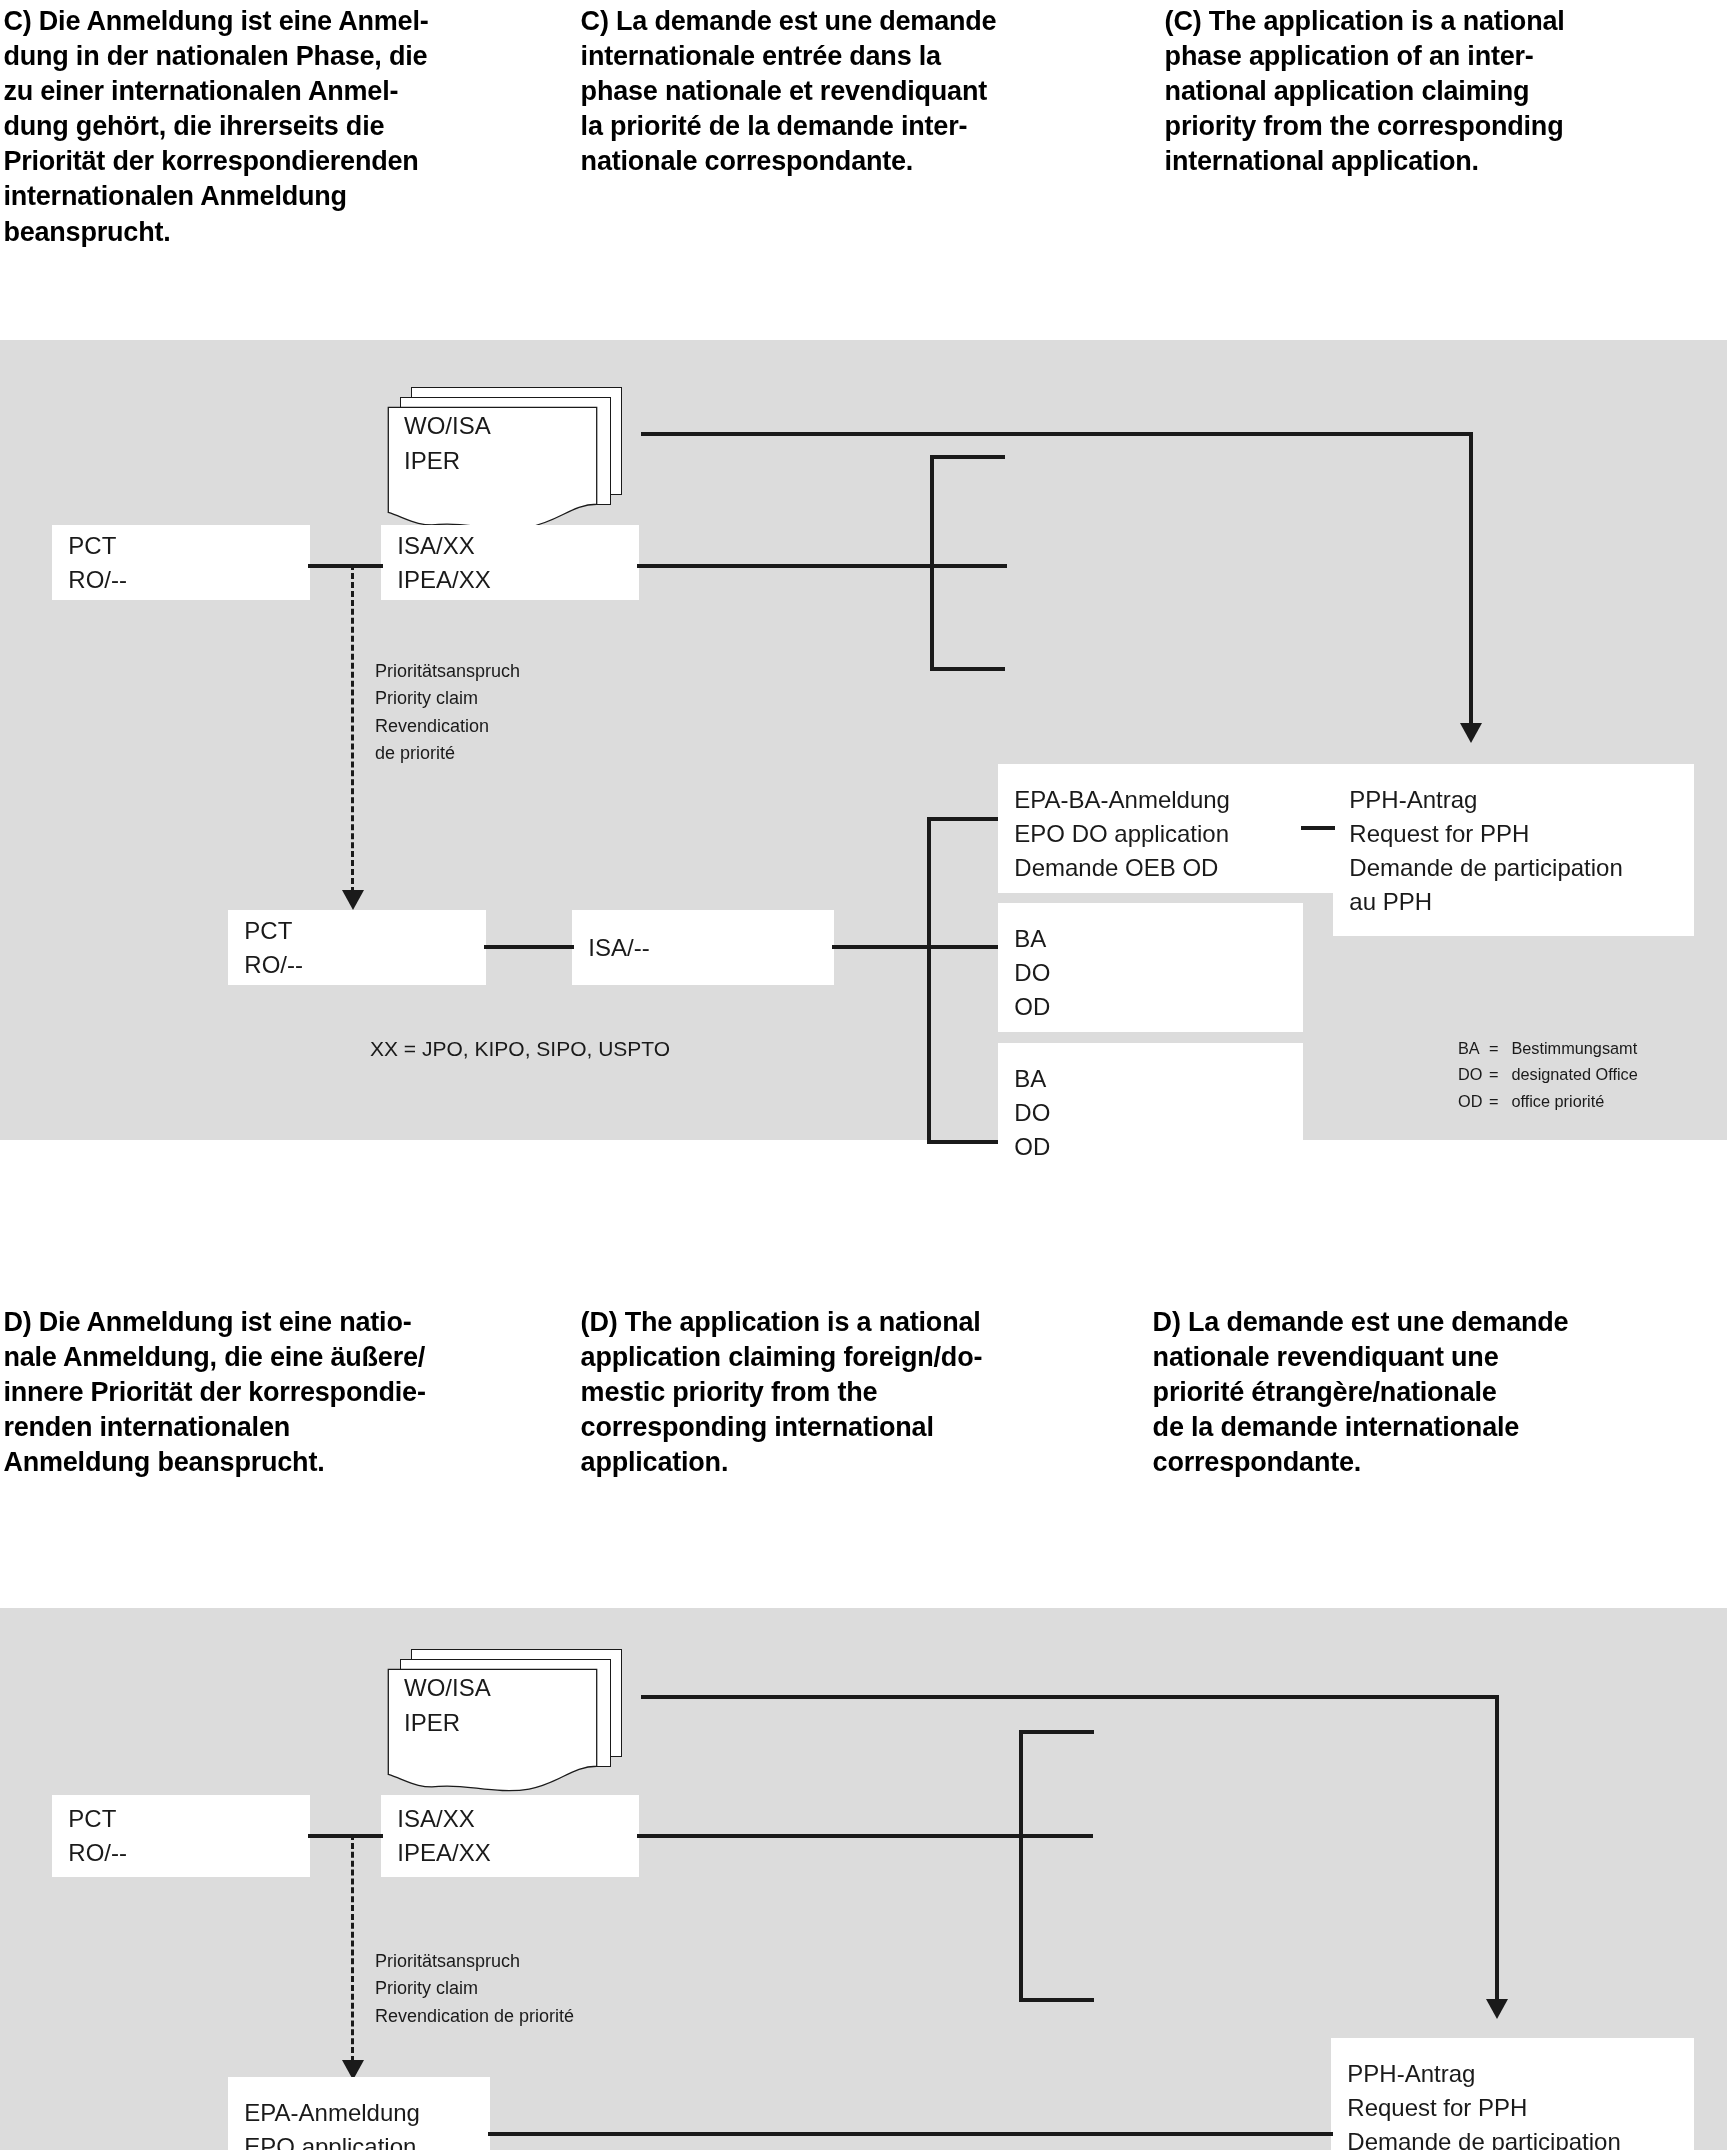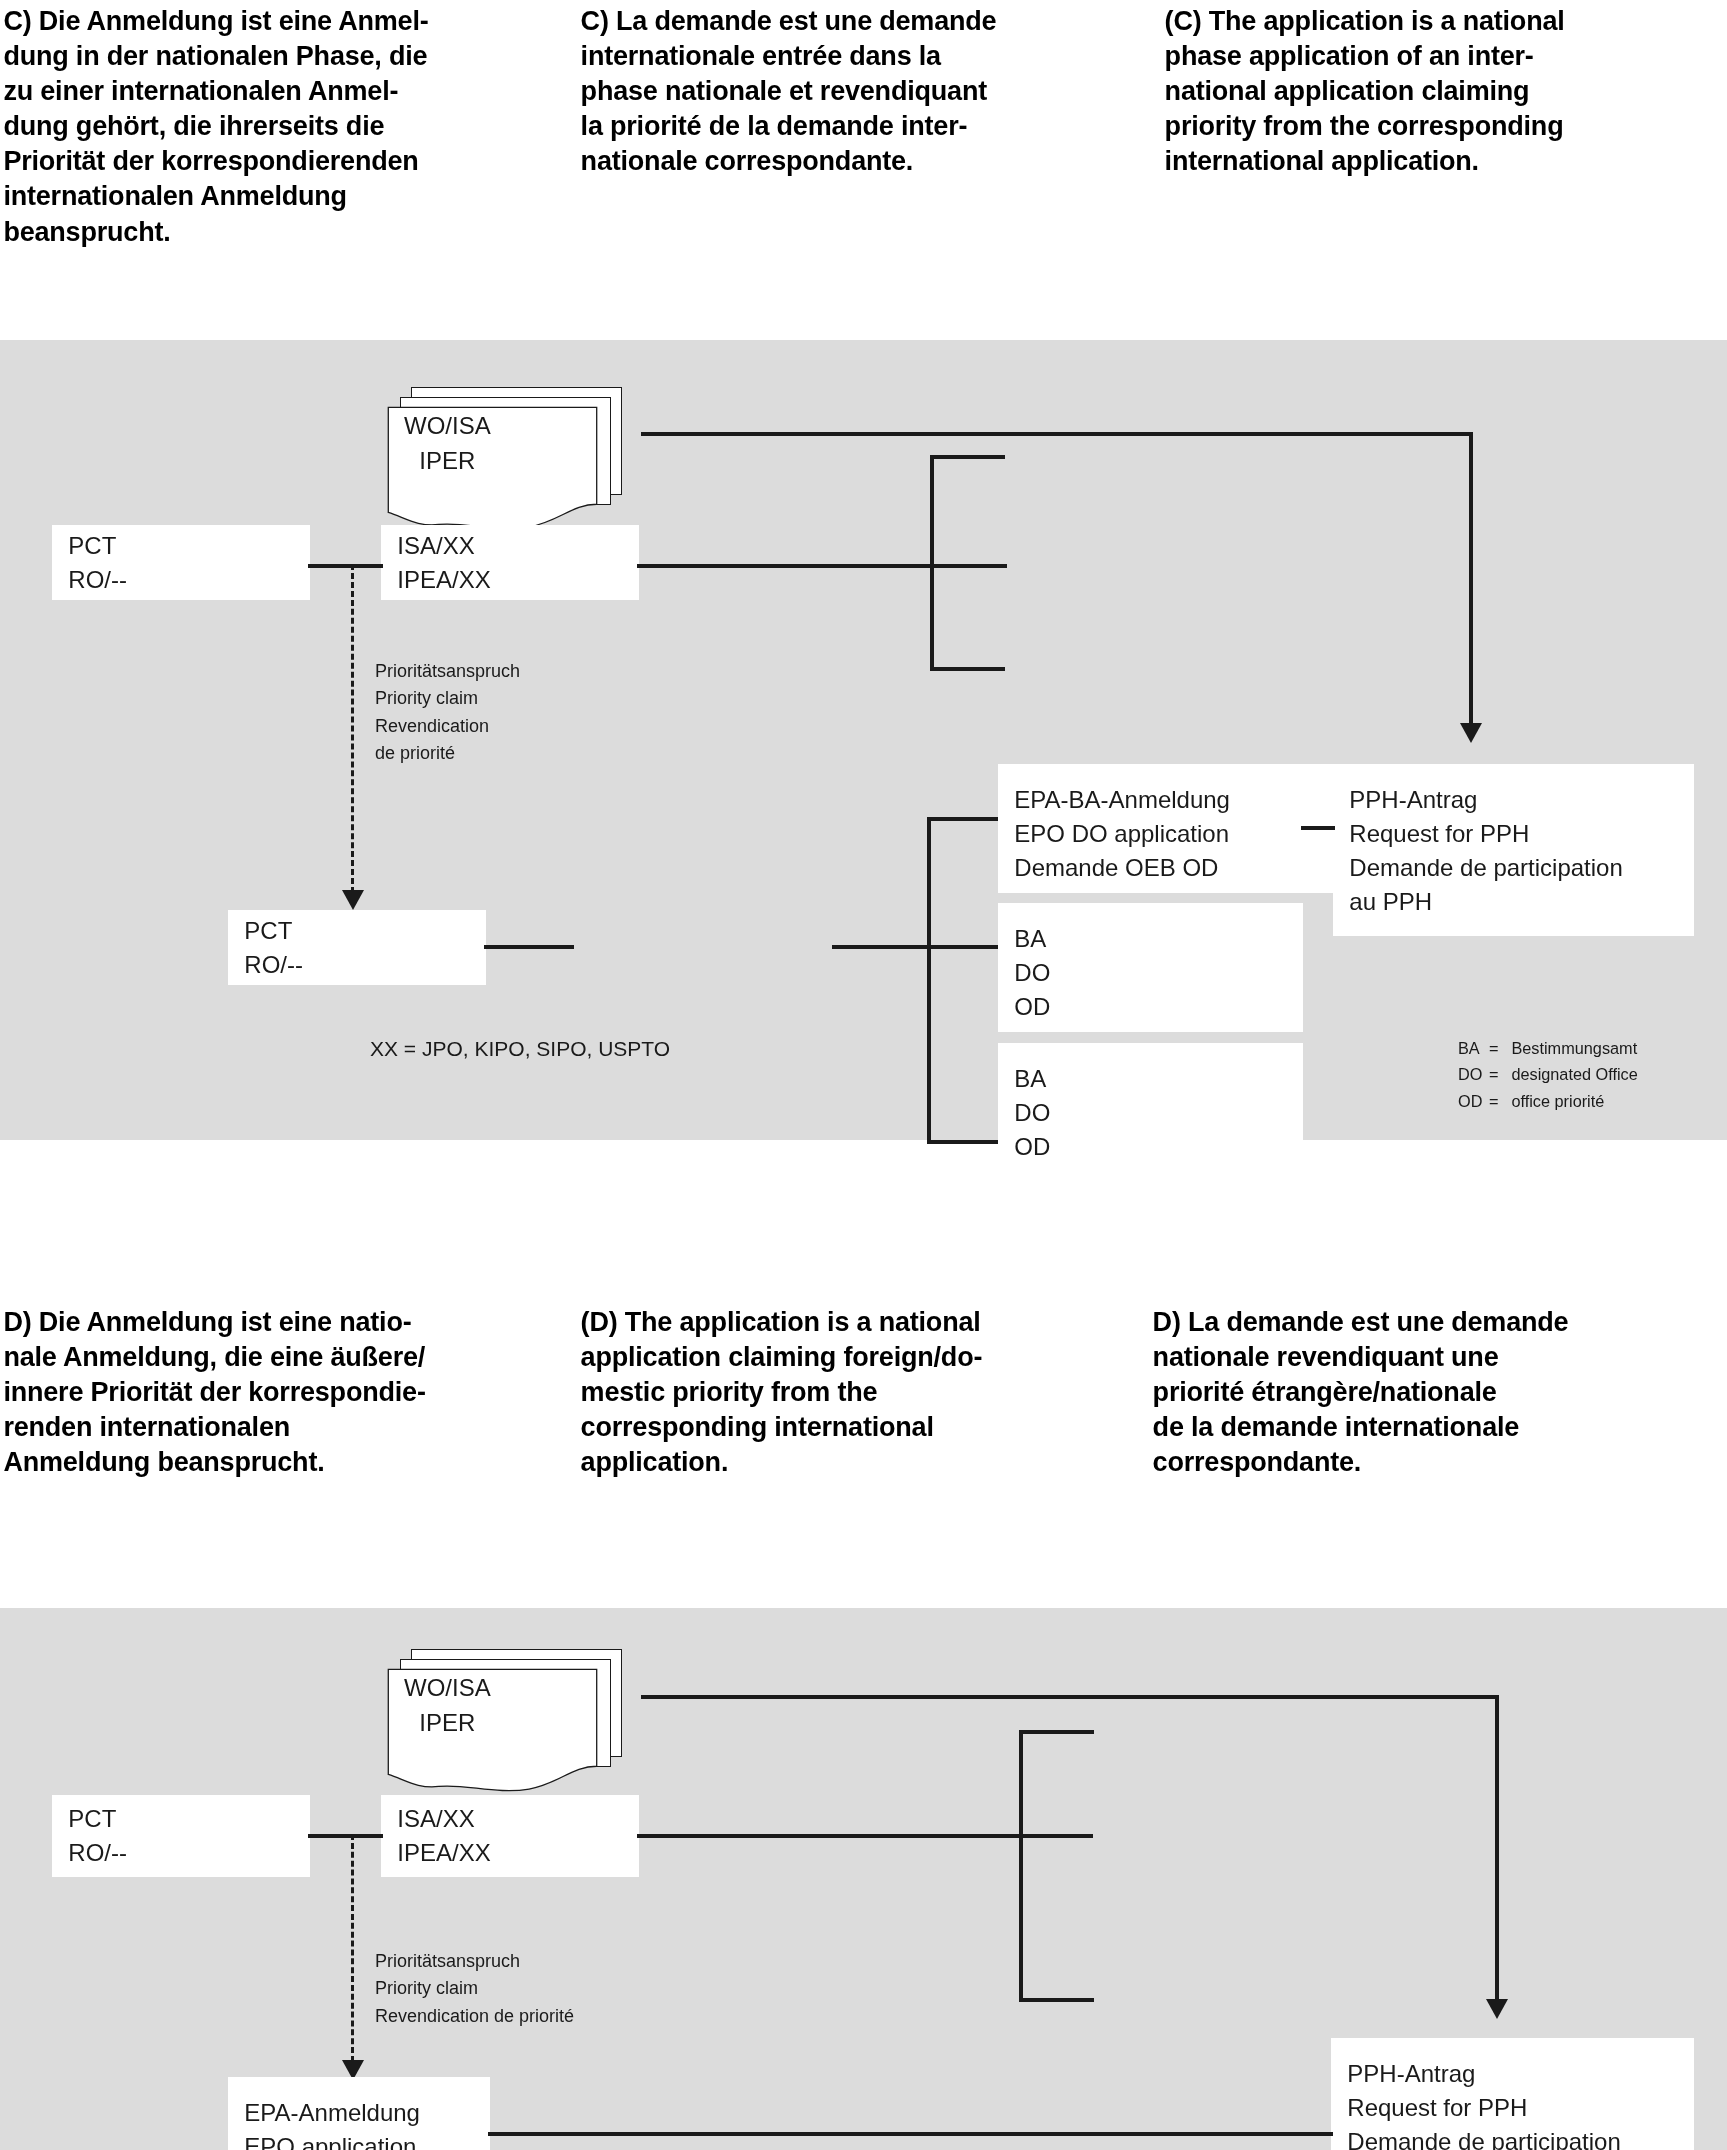--- a/index.html
+++ b/index.html
@@ -68,21 +68,20 @@
   }
   .docstack .label{
     position:absolute;
     left:17px;
     top:22.4px;
     font-size:24px;
     line-height:1.45;
     white-space:pre-line;
     color:#1a1a1a;
     z-index:5;
-    text-align:center;
   }
 
   
   .ln{position:absolute;background:#1a1a1a;}
   .hl{height:3.9px;}
   .vl{width:3.9px;}
 
   .dash{
     position:absolute;
     width:0;
@@ -190,20 +189,23 @@
     <div class="annot" style="left:375px;top:318px;">Prioritätsanspruch
 Priority claim
 Revendication
 de priorité</div>
 
     <div class="box" style="left:228px;top:570px;width:258px;height:75px;">
       <div class="lines">PCT
 RO/--</div>
     </div>
 
+    <div class="box" style="left:572px;top:570px;width:262px;height:75px;">
+      <div class="lines">ISA/--</div>
+    </div>
 
     <div class="ln hl" style="left:484px;top:605px;width:90px;"></div>
     <div class="ln hl" style="left:832px;top:605px;width:166px;"></div>
 
     <div class="ln vl" style="left:927px;top:477px;height:327px;"></div>
     <div class="ln hl" style="left:927px;top:477px;width:73px;"></div>
     <div class="ln hl" style="left:927px;top:800px;width:73px;"></div>
 
     <div class="box topalign" style="left:998px;top:424px;width:355px;height:129px;">
       <div class="lines">EPA-BA-Anmeldung

